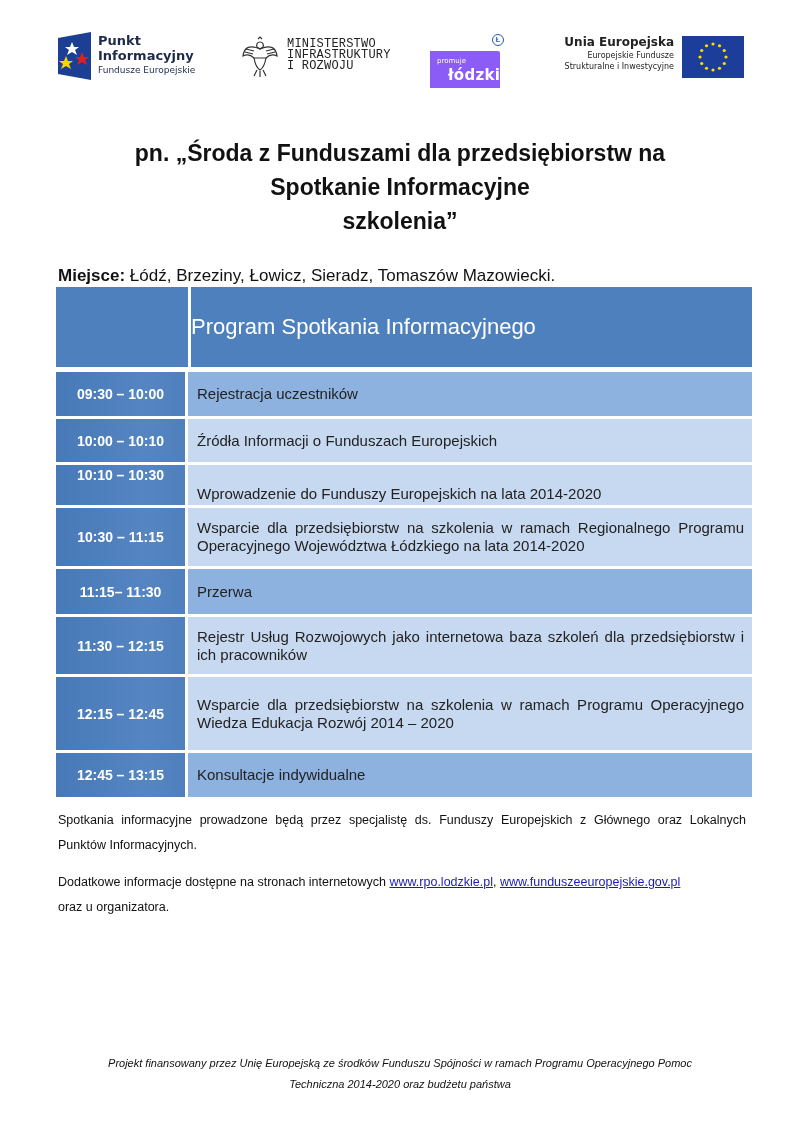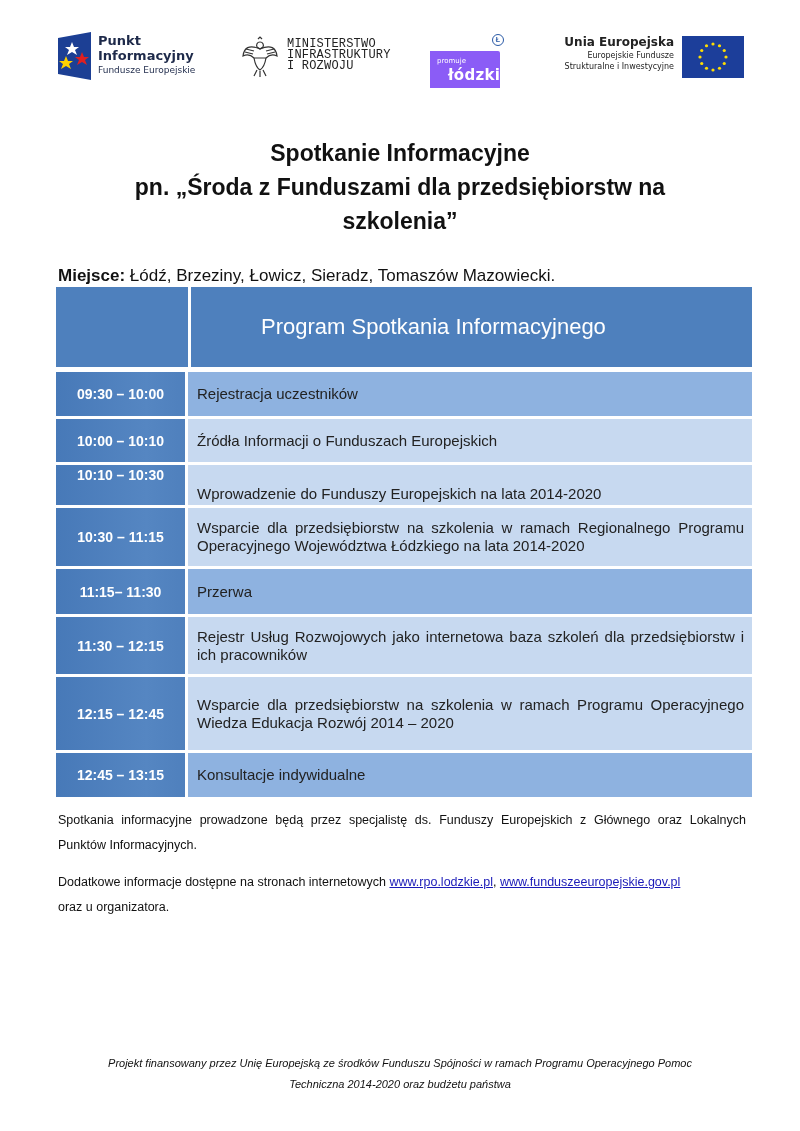--- a/index.html
+++ b/index.html
@@ -32,21 +32,21 @@
   
   .title { position: absolute; top: 136px; left: 40px; width: 720px; text-align: center; font-weight: bold; font-size: 23px; line-height: 34px; color: #111; }
 
   .place { position: absolute; top: 266px; left: 58px; font-size: 17px; color: #111; }
   .place b { font-weight: bold; }
 
   
   .table { position: absolute; left: 56px; top: 287px; width: 696px; }
   .hdr { position: relative; height: 80px; display: flex; }
   .hdr .c1 { width: 132px; background: #4e80bd; border-right: 3px solid #fff; }
-  .hdr .c2 { flex: 1; background: #4e80bd; color: #fff; font-size: 22px; display: flex; align-items: center; padding-left: 70px; }
+  .hdr .c2 { flex: 1; background: #4e80bd; color: #fff; font-size: 22px; display: flex; align-items: center; }
   .gap { height: 5px; background: #fff; }
   .row { display: flex; border-bottom: 3px solid #fff; border-radius: 13px; }
   .row .time { width: 132px; background: #4f81bd; background: linear-gradient(90deg, #4779b8 0%, #5586c2 70%, #4f80bd 100%); color: #fff; font-weight: bold; font-size: 14px; display: flex; align-items: center; justify-content: center; border-right: 3px solid #fff; box-sizing: border-box; }
   .row .desc { flex: 1; font-size: 15px; color: #222; display: flex; align-items: center; padding: 0 8px 0 9px; text-align: justify; line-height: 18px; }
   .row .desc span { display: block; width: 100%; text-align: justify; text-align-last: left; }
   .dark { background: #8eb2e0; }
   .light { background: #c7d9f0; }
 
   .note { position: absolute; left: 58px; width: 688px; font-size: 12.5px; line-height: 25px; color: #111; text-align: justify; }
   .note a { color: #1a1ab8; text-decoration: underline; }
@@ -118,22 +118,22 @@
           <circle cx="24.499999999999993" cy="9.741669750802302" r="1.6"></circle>
           <circle cx="30.999999999999996" cy="8" r="1.6"></circle>
           <circle cx="37.5" cy="9.741669750802298" r="1.6"></circle>
           <circle cx="42.2583302491977" cy="14.499999999999995" r="1.6"></circle>
         </g>
     </svg>
   </div>
 </div>
 
 <div class="title">
+  <div>pn. „Środa z Funduszami dla przedsiębiorstw na</div>
   <div>Spotkanie Informacyjne</div>
-  <div>pn. „Środa z Funduszami dla przedsiębiorstw na</div>
   <div>szkolenia”</div>
 </div>
 
 <div class="place"><b>Miejsce:</b><span> Łódź, Brzeziny, Łowicz, Sieradz, Tomaszów Mazowiecki.</span></div>
 
 <div class="table">
   <div class="hdr">
     <div class="c1"></div>
     <div class="c2">Program Spotkania Informacyjnego</div>
   </div>

